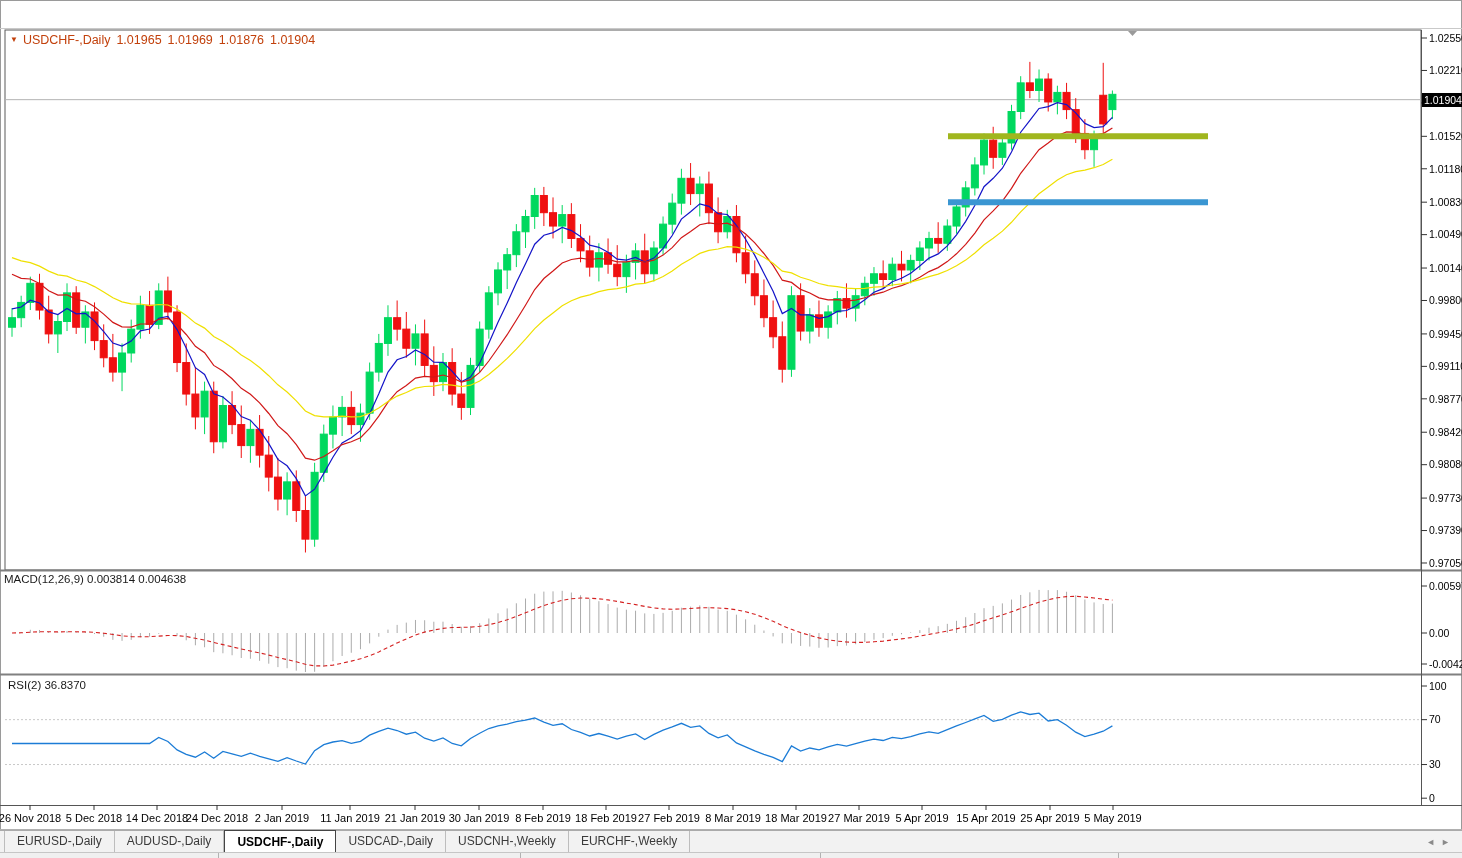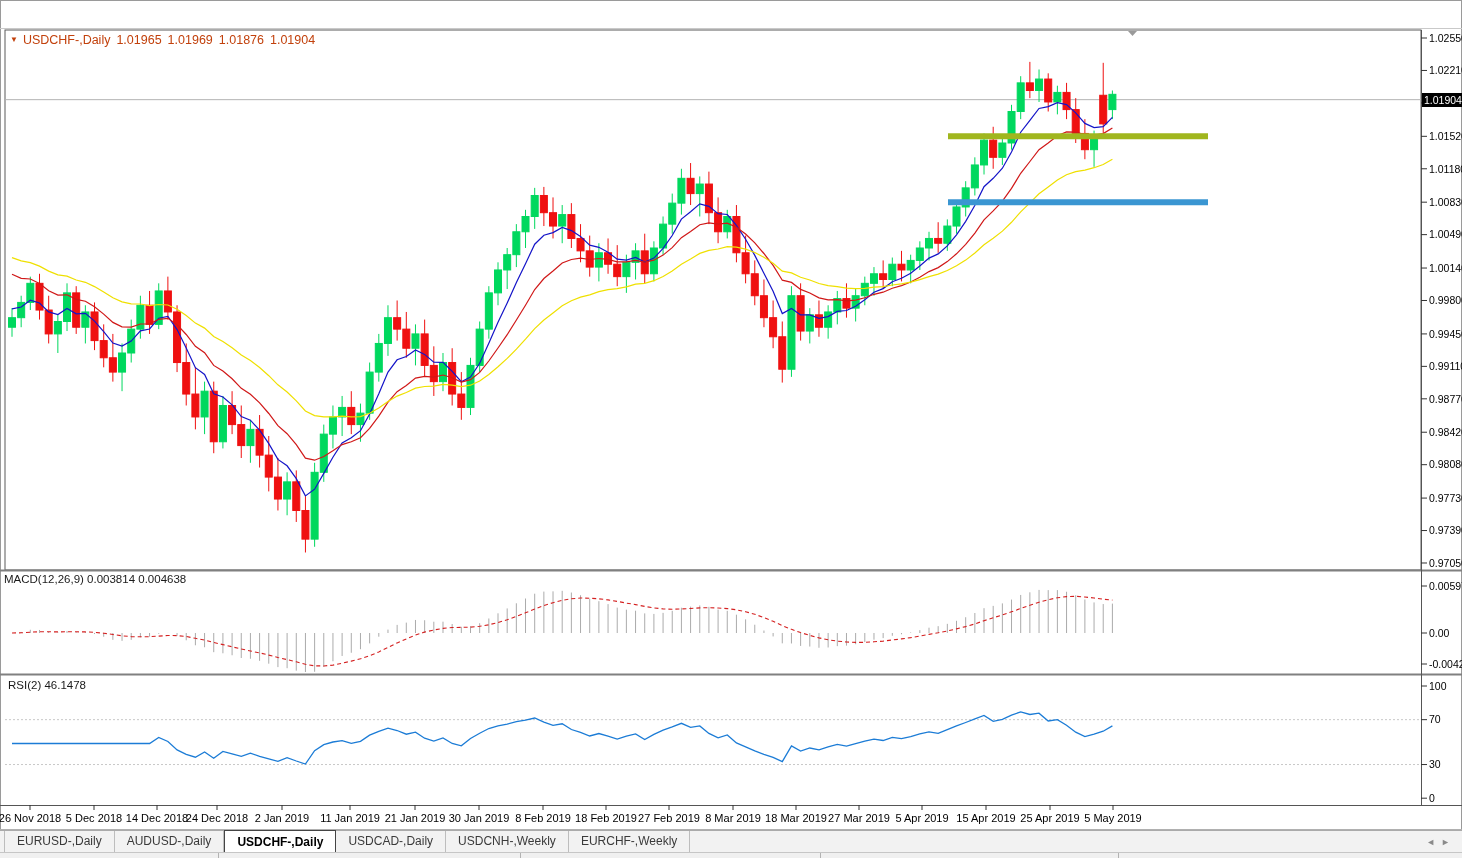--- a/index.html
+++ b/index.html
@@ -526,21 +526,21 @@
   </div>
 
   <div id="macd-label" class="pane-label">
     <span>MACD(12,26,9)</span>
     <span>0.003814</span>
     <span>0.004638</span>
   </div>
 
   <div id="rsi-label" class="pane-label">
     <span>RSI(2)</span>
-    <span>46.1478</span>
+    <span>36.8370</span>
   </div>
 
   <div id="price-tag">1.01904</div>
 
   <div id="tabbar">
       <span class="tab">EURUSD-,Daily</span>
       <span class="tab">AUDUSD-,Daily</span>
       <span class="tab active">USDCHF-,Daily</span>
       <span class="tab">USDCAD-,Daily</span>
       <span class="tab">USDCNH-,Weekly</span>

